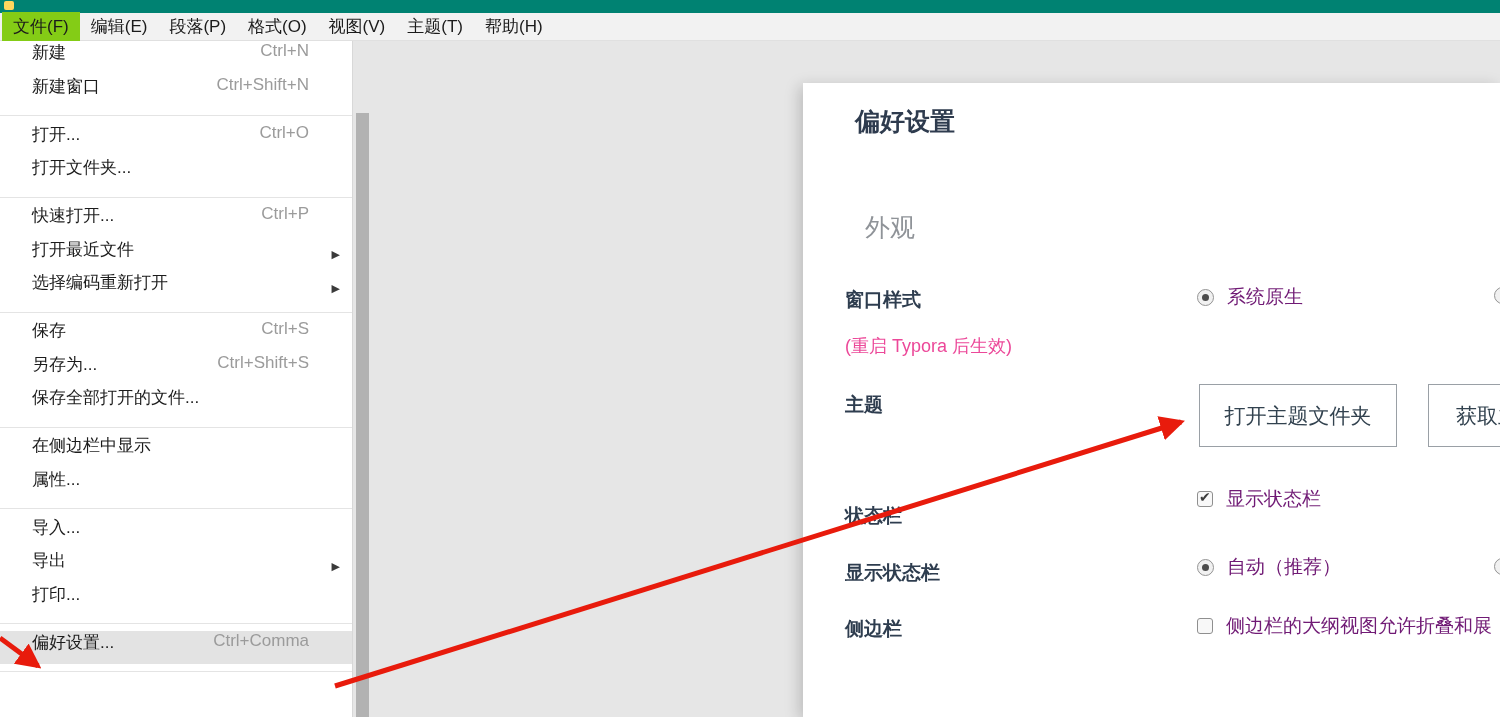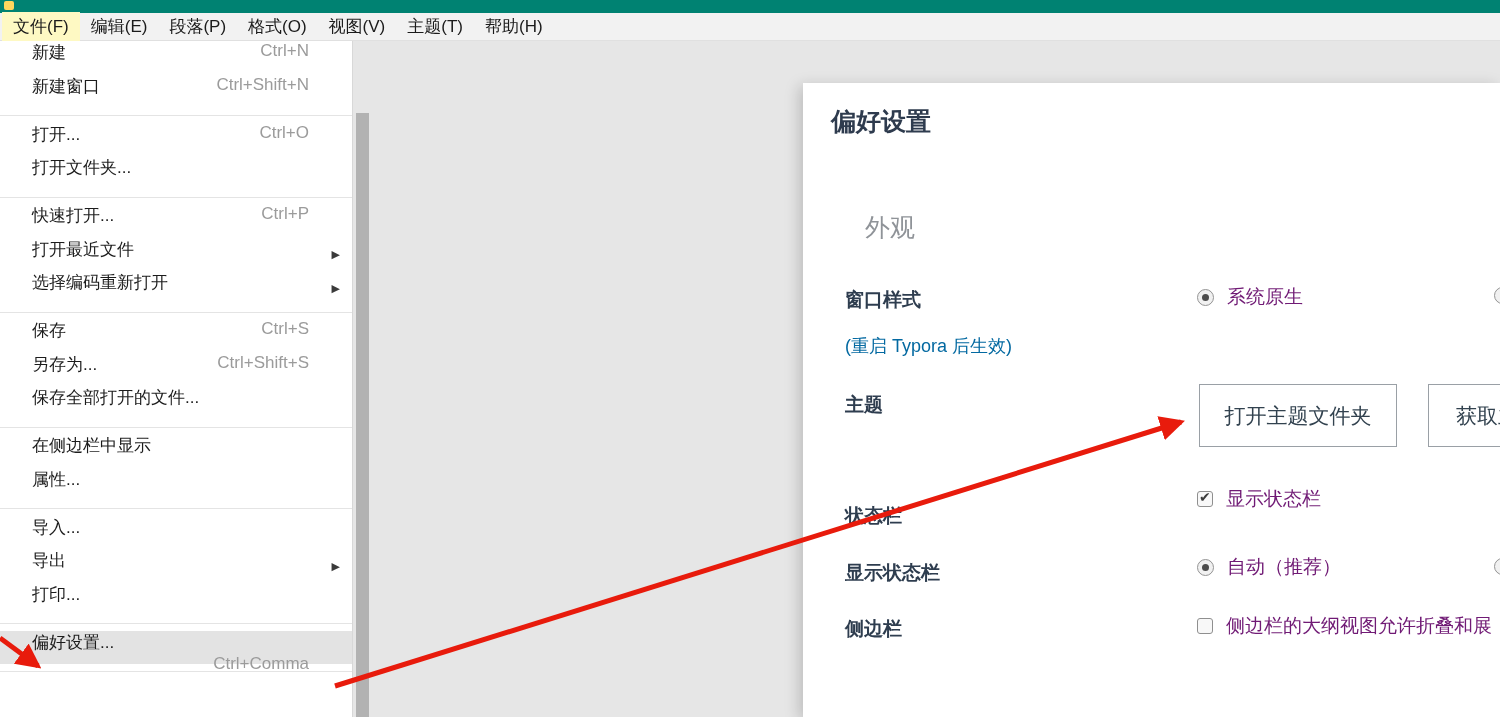--- a/index.html
+++ b/index.html
@@ -8,42 +8,42 @@
 
   
   .titlebar{position:absolute;left:0;top:0;width:1500px;height:13px;background:#008272;}
   .titlebar-icon{position:absolute;left:4px;top:1px;width:10px;height:9px;background:#ffd75e;border-radius:2px;}
 
   
   .menubar{position:absolute;left:0;top:13px;width:1500px;height:28px;background:#f2f2f2;
     border-bottom:1px solid #e0e0e0;box-sizing:border-box;display:flex;align-items:center;
     padding-left:2px;font-size:17px;color:#1b1b1b;}
   .mitem{padding:3px 11px;white-space:nowrap;}
-  .mitem.active{background:#fef9c3;text-align:right;}
+  .mitem.active{background:#84cc16;text-align:right;}
 
   
   .menu{position:absolute;left:0;top:41px;width:353px;height:676px;background:#ffffff;
     border-right:1px solid #d8d8d8;box-sizing:border-box;font-size:17px;color:#1c1c1c;}
   .mi{height:33.5px;display:flex;align-items:flex-start;padding:0 43px 0 32px;position:relative;white-space:nowrap;}
   .mi .sc{margin-left:auto;color:#9b9b9b;}
-  .mi.hl{background:#e3e3e3;flex-direction:column;}
+  .mi.hl{background:#e3e3e3;}
   .mi .sub{position:absolute;right:12px;top:50%;transform:translateY(-50%);font-size:11px;color:#3a3a3a;}
   .msep{height:14.5px;position:relative;}
   .msep::after{content:"";position:absolute;left:0;right:0;top:7px;border-top:1px solid #e4e4e4;}
 
   
   .scrollthumb{position:absolute;left:356px;top:113px;width:13px;height:604px;background:#b2b2b2;}
 
   
   .dialog{position:absolute;left:803px;top:83px;width:697px;height:634px;background:#ffffff;
     box-shadow:-4px 3px 14px rgba(0,0,0,0.18);}
-  .dlg-title{position:absolute;left:28px;top:22px;font-size:25px;font-weight:bold;color:#2e3b4e;}
+  .dlg-title{position:absolute;left:52px;top:22px;font-size:25px;font-weight:bold;color:#2e3b4e;}
   .dlg-section{position:absolute;left:62px;top:128px;font-size:25px;color:#8f9398;}
   .lbl{position:absolute;left:42px;font-size:19px;font-weight:bold;color:#2e3d4f;white-space:nowrap;}
-  .note{position:absolute;left:42px;font-size:18px;color:#0369a1;white-space:nowrap;}
+  .note{position:absolute;left:42px;font-size:18px;color:#ec4899;white-space:nowrap;}
   .ctrl{position:absolute;left:394px;height:22px;display:flex;align-items:center;gap:13px;
     font-size:19px;color:#701a75;white-space:nowrap;}
   .radio{width:17px;height:17px;border-radius:50%;border:1px solid #949494;background:#f1f1f1;
     position:relative;flex:none;box-sizing:border-box;}
   .radio.sel::after{content:"";position:absolute;left:4px;top:4px;width:7px;height:7px;border-radius:50%;background:#4c4c4c;}
   .radio.edge{position:absolute;}
   .chk{width:16px;height:16px;border:1px solid #8f8f8f;border-radius:3px;background:#f8f8f8;
     position:relative;flex:none;box-sizing:border-box;}
   .chk.on::after{content:"✔";position:absolute;left:1px;top:-3px;font-size:14px;color:#3c3c3c;}
   .btn{position:absolute;top:301px;height:63px;background:#ffffff;border:1px solid #9aa0a6;

